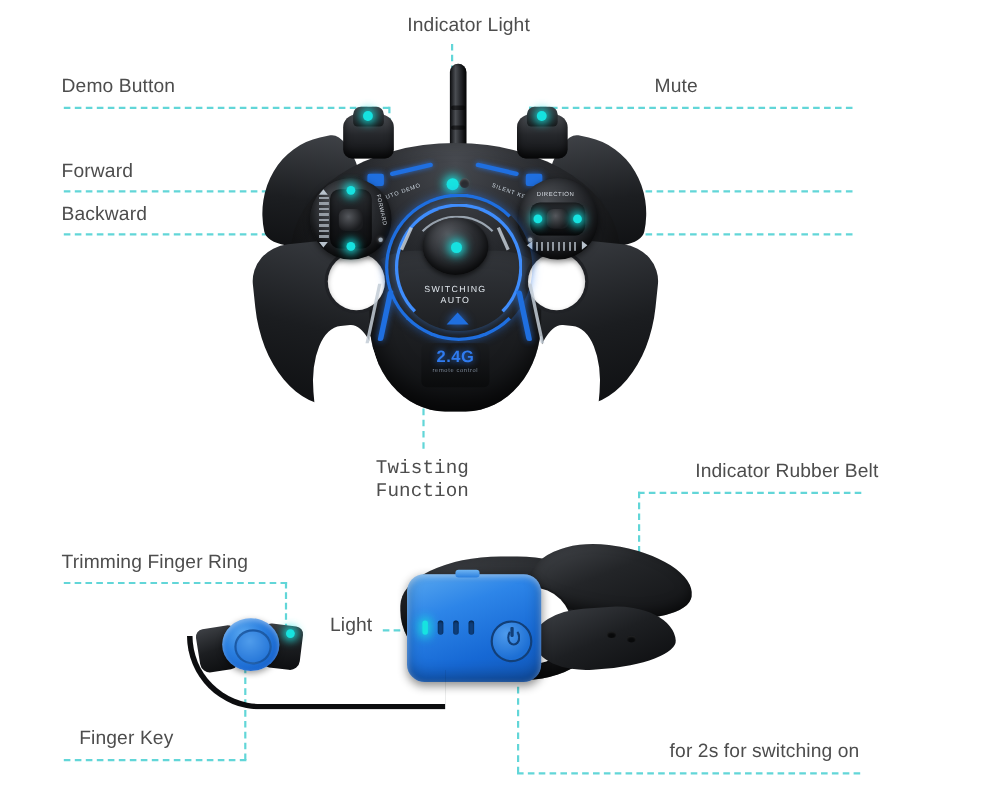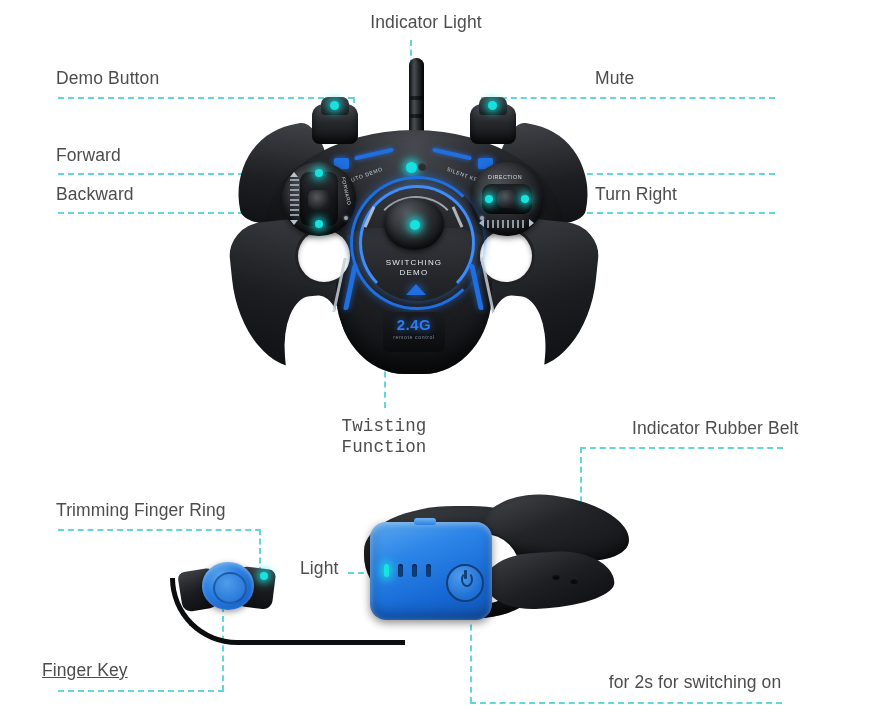--- a/index.html
+++ b/index.html
@@ -366,21 +366,20 @@
   <div class="lead-v" style="left:481px;top:97px;height:26px;"></div>
 
   <div class="label" style="left:56px;top:145px;">Forward</div>
   <div class="lead-h" style="left:58px;top:173px;width:256px;"></div>
 
   <div class="label" style="left:56px;top:184px;">Backward</div>
   <div class="lead-h" style="left:58px;top:212px;width:256px;"></div>
 
   <div class="lead-h" style="left:516px;top:173px;width:259px;"></div>
 
-  <div class="label r" style="left:595px;top:184px;width:180px;">Turn Right</div>
   <div class="lead-h" style="left:516px;top:212px;width:259px;"></div>
 
   <div class="lead-v" style="left:384px;top:300px;height:108px;"></div>
   <div class="label c" style="left:294px;top:416px;width:180px;font-family:Liberation Mono, monospace;">Twisting Function</div>
 
   <div id="controller">
 
     <div id="antenna"></div>
 
     <div class="ctrl-wing" id="horn-l"></div>
@@ -438,21 +437,21 @@
     </div>
 
     <div id="dial">
       <div class="ring" id="ring-out"></div>
       <div class="ring" id="ring-mid"></div>
       <div class="ring" id="ring-in"></div>
       <div id="dial-btn"></div>
       <div id="dial-led"></div>
       <div id="dial-txt">
         <span>SWITCHING</span><br>
-        <span>DEMO</span>
+        <span>AUTO</span>
       </div>
       <div id="dial-tri"></div>
       <div class="spike-w" style="left:18px;top:30px;width:3px;height:22px;transform:rotate(24deg);"></div>
       <div class="spike-w" style="left:106px;top:30px;width:3px;height:22px;transform:rotate(-24deg);"></div>
       <div class="tinydot" style="left:-6px;top:40px;"></div>
       <div class="tinydot" style="left:130px;top:40px;"></div>
     </div>
 
     <div class="spike" style="left:120px;top:164px;width:5px;height:46px;transform:skewX(-12deg);border-radius:2px;"></div>
     <div class="spike" style="left:246px;top:164px;width:5px;height:46px;transform:skewX(12deg);border-radius:2px;"></div>
@@ -467,21 +466,21 @@
 
   <div class="label" style="left:632px;top:418px;">Indicator Rubber Belt</div>
   <div class="lead-h" style="left:580px;top:447px;width:203px;"></div>
   <div class="lead-v" style="left:580px;top:447px;height:95px;"></div>
   <div class="dot" style="left:577px;top:538px;"></div>
 
   <div class="label" style="left:56px;top:500px;">Trimming Finger Ring</div>
   <div class="lead-h" style="left:58px;top:529px;width:203px;"></div>
   <div class="lead-v" style="left:259px;top:529px;height:44px;"></div>
 
-  <div class="label" style="left:42px;top:660px;text-decoration:underline;">Finger Key</div>
+  <div class="label" style="left:72px;top:660px;">Finger Key</div>
   <div class="lead-h" style="left:58px;top:690px;width:166px;"></div>
   <div class="lead-v" style="left:222px;top:606px;height:85px;"></div>
 
   <div class="label" style="left:300px;top:558px;">Light</div>
   <div class="lead-h" style="left:348px;top:572px;width:75px;"></div>
 
   <div class="label c" style="left:600px;top:648px;width:190px;line-height:1.3;">
     <br>
     <span>for 2s for switching on</span>
   </div>

